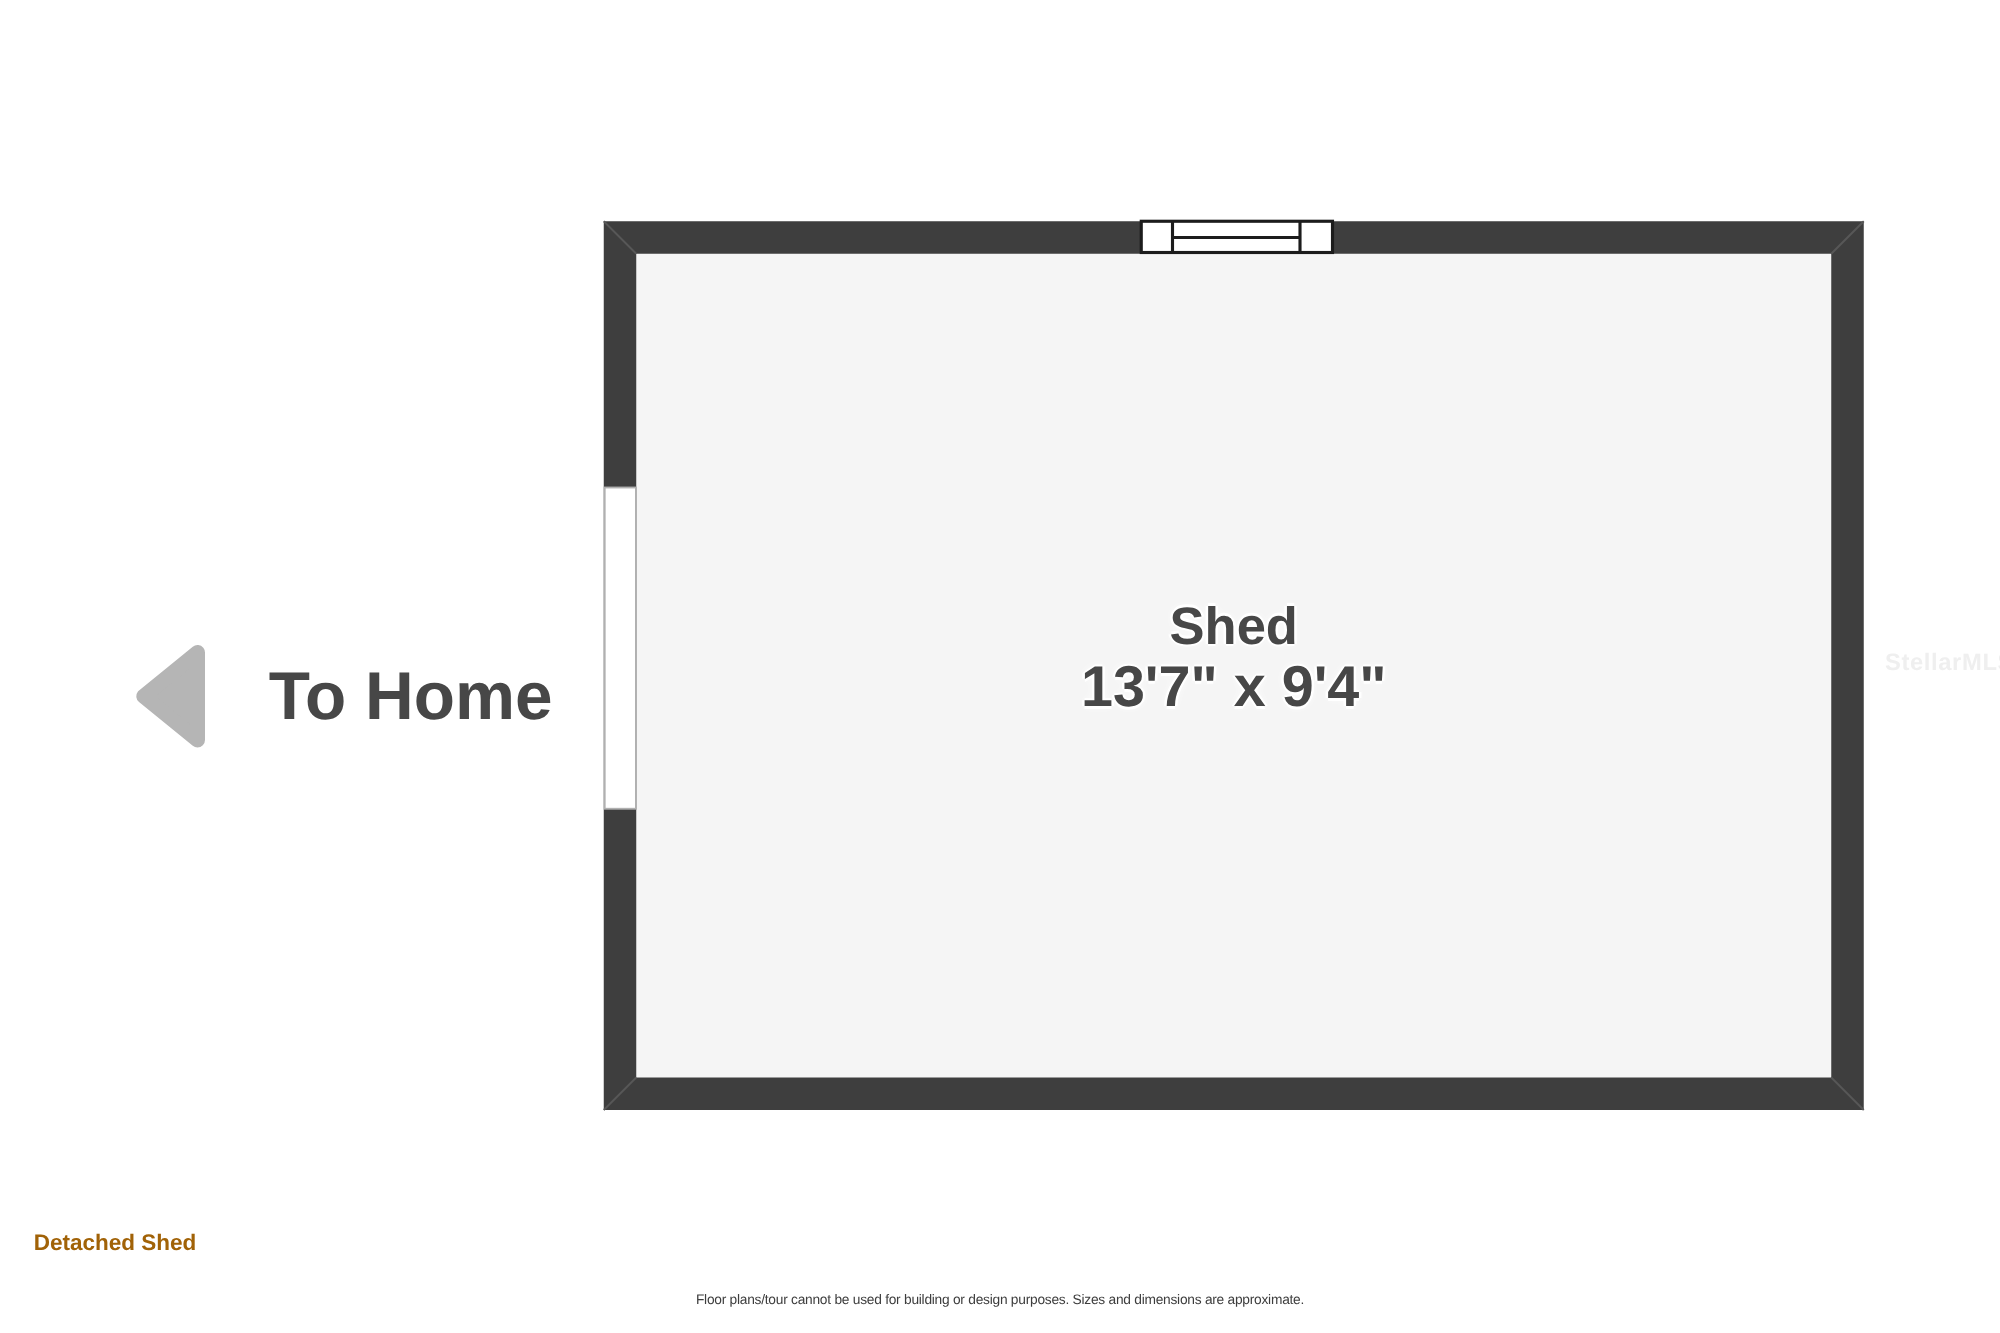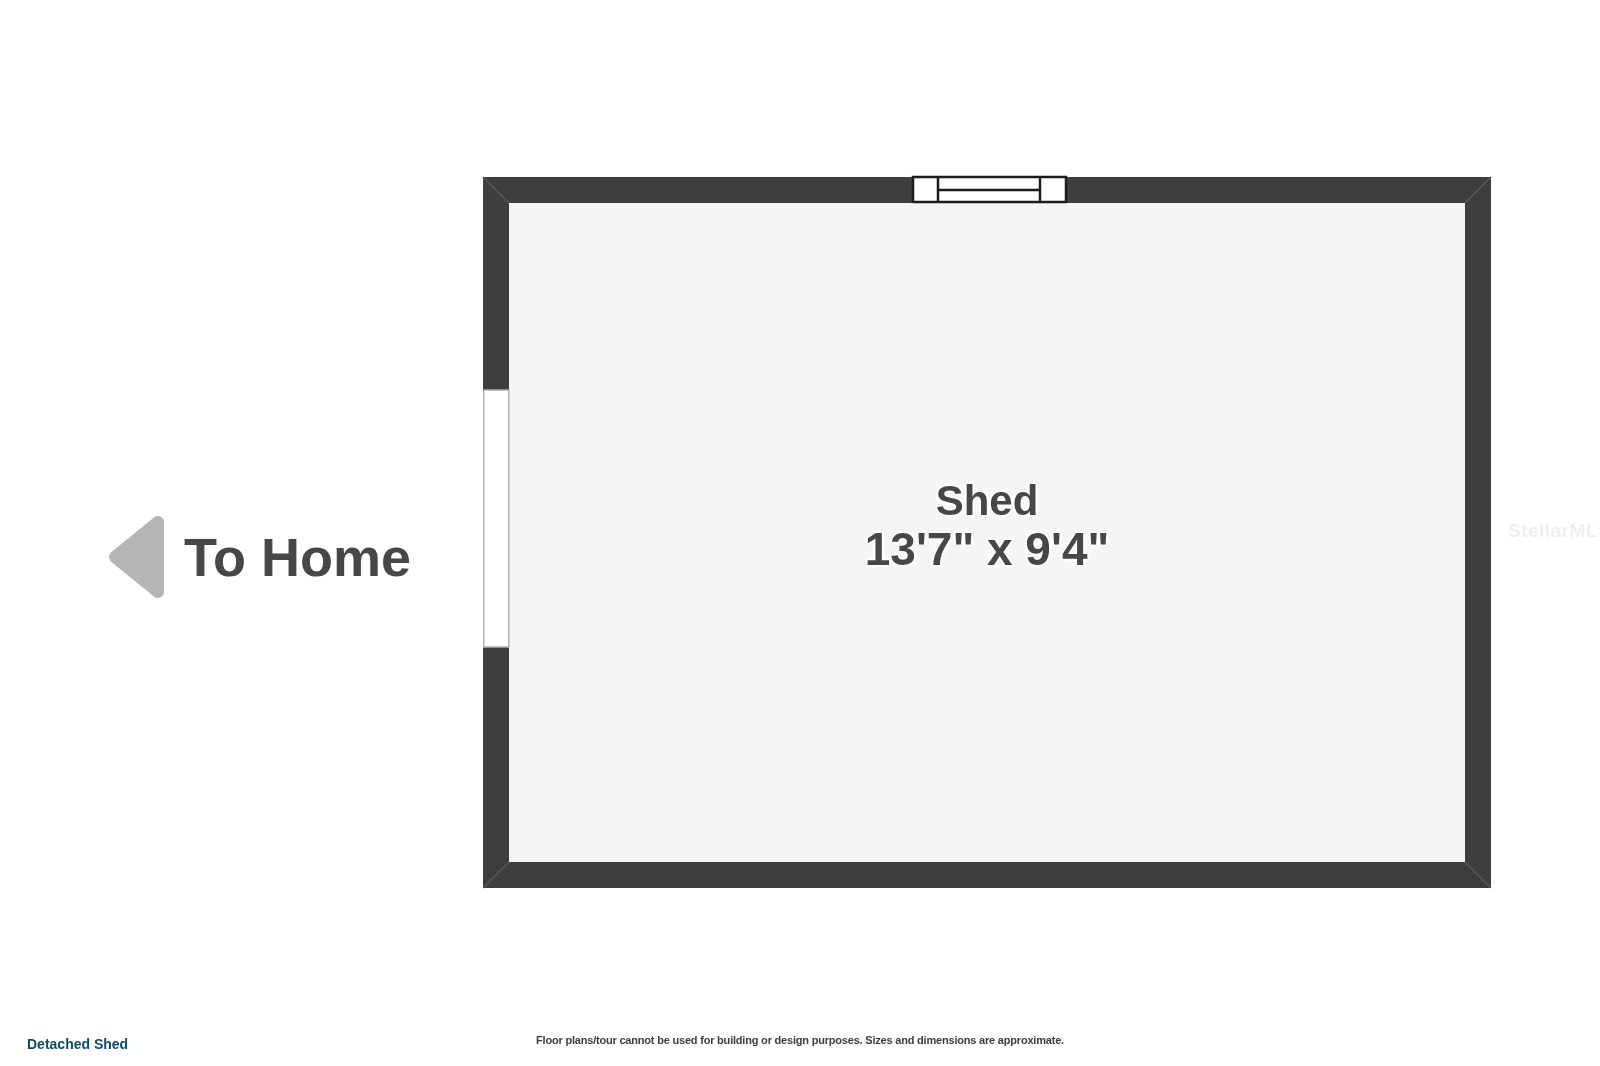--- a/index.html
+++ b/index.html
@@ -33,53 +33,53 @@
     line-height: 1.15;
     text-shadow: 0 2px 0 #fff, 0 -2px 0 #fff, 2px 0 0 #fff, -2px 0 0 #fff, 0 0 8px #fff;
   }
 
   .to-home {
     position: absolute;
     left: 105px; top: 557px;
     transform: translateY(-50%);
     display: flex;
     align-items: center;
-    gap: 19px;
+    gap: 50px;
     white-space: nowrap;
   }
   .to-home-label {
     font-size: 54px;
     font-weight: bold;
     color: #474747;
   }
 
   .watermark {
     position: absolute;
     left: 1508px; top: 520px;
     font-size: 19px;
     font-weight: bold;
     color: #efefef;
     letter-spacing: 0.5px;
     white-space: nowrap;
   }
 
   .footer-plan-title {
     position: absolute;
-    left: 27px; top: 1036px;
-    font-size: 14px;
+    left: 27px; top: 984px;
+    font-size: 18px;
     font-weight: bold;
-    color: #0c4a6e;
+    color: #a16207;
     white-space: nowrap;
   }
   .footer-disclaimer {
     position: absolute;
     left: 50%; top: 1034px;
     transform: translateX(-50%);
     font-size: 11px;
-    font-weight: bold;
+    font-weight: normal;
     letter-spacing: -0.2px;
     color: #3d3d3d;
     white-space: nowrap;
   }
 </style>
 </head>
 <body>
 
 <div class="stage">
 

